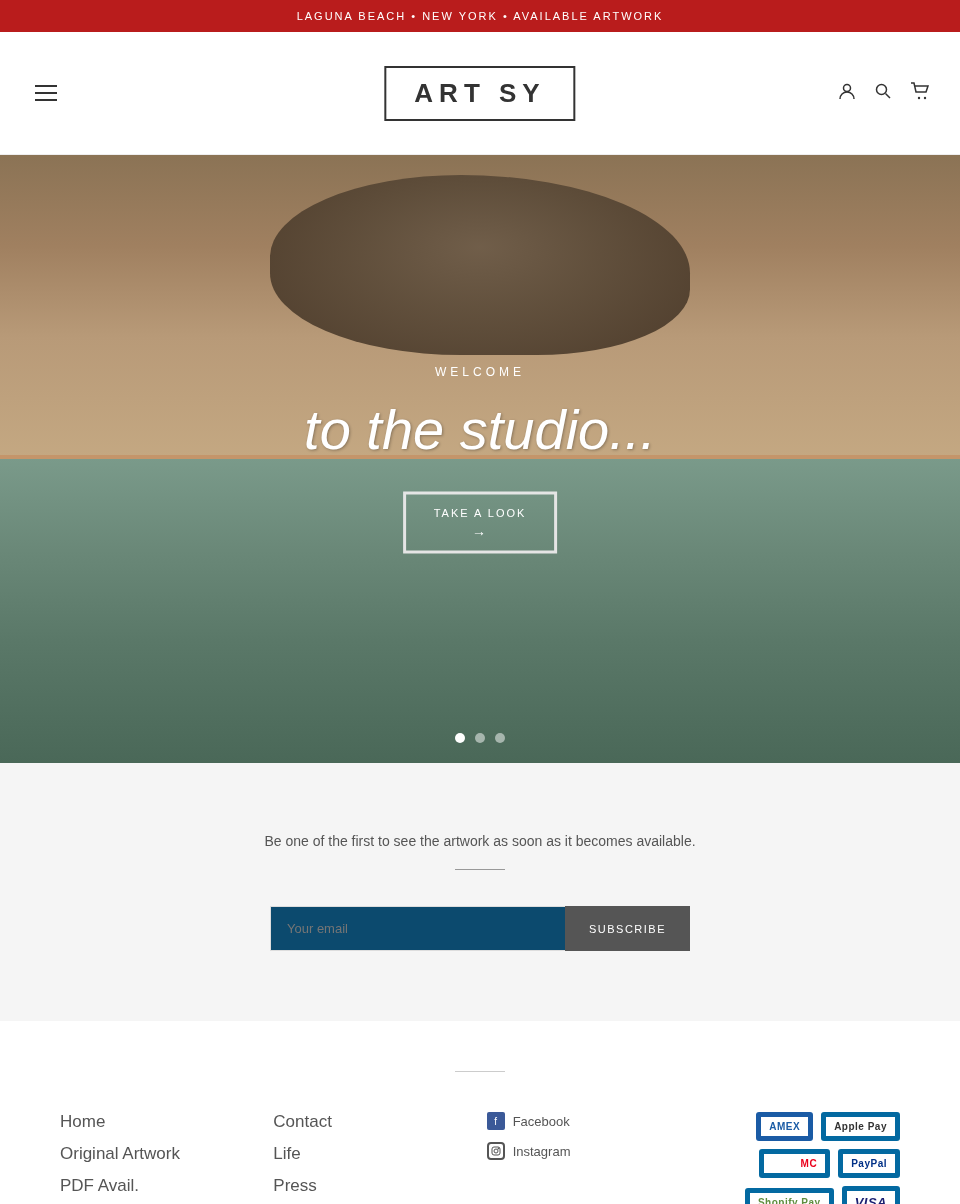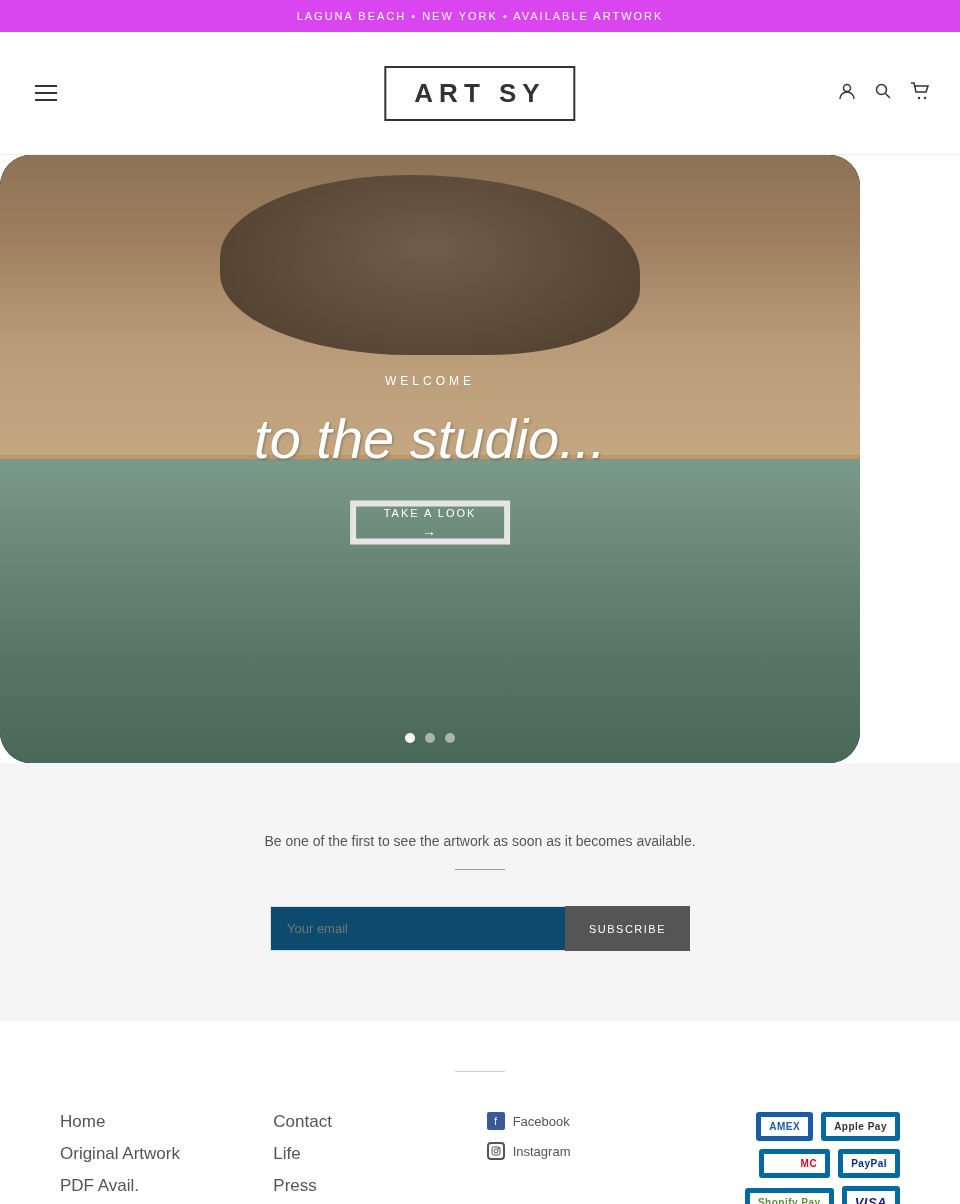--- a/index.html
+++ b/index.html
@@ -1,20 +1,20 @@
 <!DOCTYPE html>
 <html><head>
   <meta charset="utf-8">
   <style>
     * { margin: 0; padding: 0; box-sizing: border-box; }
     body { font-family: 'Helvetica Neue', Helvetica, Arial, sans-serif; background: #fff; width: 960px; }
 
     
     .top-banner {
-      background: #d946ef;
+      background: #b91c1c;
       color: #fff;
       text-align: center;
       padding: 10px 20px;
       font-size: 11px;
       letter-spacing: 2px;
     }
 
     
     .header {
       display: flex;
@@ -62,25 +62,24 @@
     }
     .header-icon {
       cursor: pointer;
       color: #333;
       font-size: 16px;
     }
 
     
     .hero {
       position: relative;
-      width: 860px;
+      width: 960px;
       height: 608px;
       overflow: hidden;
       background: #000000;
-      border-radius: 31px;
     }
     
     .hero-sky {
       position: absolute;
       top: 0; left: 0; right: 0;
       height: 50%;
       background: linear-gradient(180deg, #8b7355 0%, #a08060 30%, #b89a78 60%, #c4a882 100%);
     }
     .hero-cloud {
       position: absolute;
@@ -122,23 +121,23 @@
     .hero-title {
       font-size: 56px;
       font-weight: 300;
       color: #fff;
       margin-bottom: 30px;
       font-style: italic;
       text-shadow: 1px 1px 3px rgba(0,0,0,0.3);
     }
     .hero-cta {
       display: inline-block;
-      border: 6px solid #e5e5e5;
-      color: #fff;
-      padding: 0 28px;
+      border: 3px solid #e5e5e5;
+      color: #fff;
+      padding: 12px 28px;
       font-size: 11px;
       letter-spacing: 2px;
       cursor: pointer;
       background: transparent;
       text-decoration: none;
     }
     .hero-arrow { display: block; margin-top: 4px; font-size: 14px; }
 
     
     .hero-dots {

